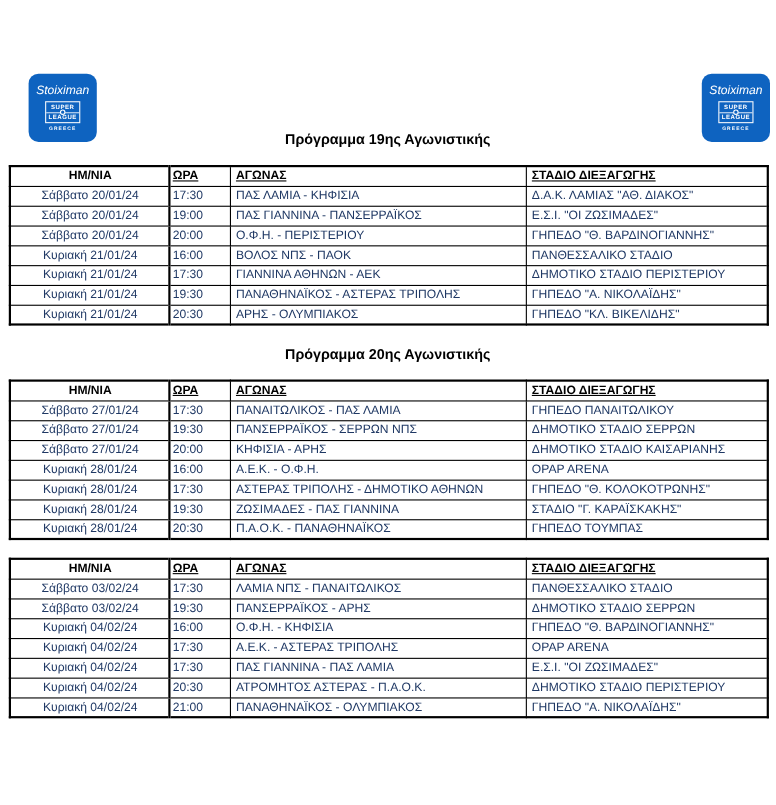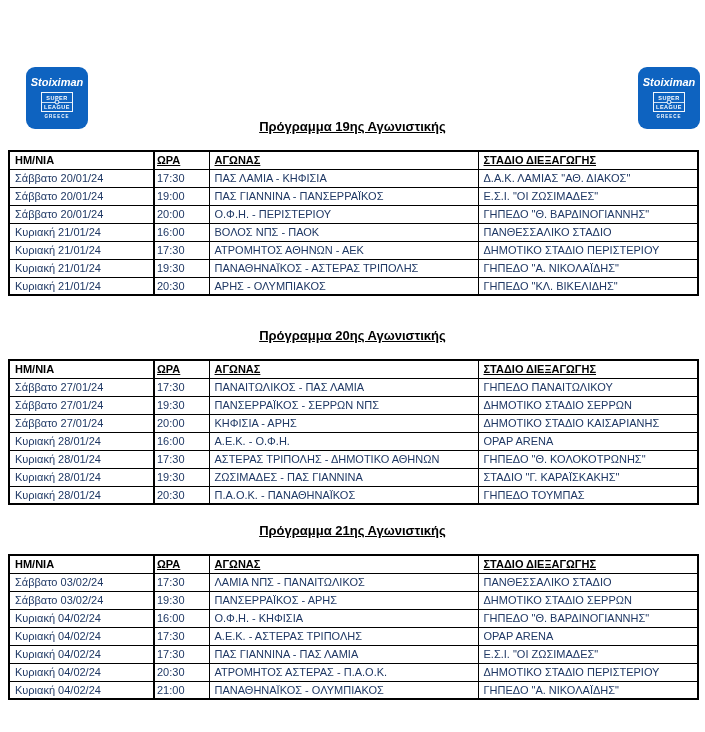--- a/index.html
+++ b/index.html
@@ -12,21 +12,21 @@
   
   .logo {
     position:absolute; top:67px; width:62px; height:62px;
     background:#0e63c0; border-radius:9px; color:#fff;
     display:flex; flex-direction:column; align-items:center;
     padding-top:9px;
   }
   .logo-left { left:26px; }
   .logo-right { left:638px; }
   .logo-brand {
-    font-style:italic; font-weight:bold; font-size:11px; letter-spacing:0;
+    font-style:italic; font-weight:normal; font-size:11px; letter-spacing:0;
     white-space:nowrap;
   }
   .crest {
     position:relative; width:32px; height:20px;
     border:1px solid rgba(255,255,255,.95); margin-top:4px;
     display:flex; flex-direction:column; justify-content:space-around;
     align-items:center; font-weight:bold;
   }
   .crest-line { font-size:5.5px; line-height:6px; letter-spacing:.5px; }
   .crest-divider {
@@ -37,42 +37,42 @@
     position:absolute; left:50%; top:50%; width:5px; height:5px;
     border:1px solid #fff; border-radius:50%; transform:translate(-50%,-50%);
     background:#0e63c0;
   }
   .logo-country { font-size:4.5px; font-weight:bold; letter-spacing:1px; margin-top:2px; }
 
   
   .content { position:absolute; left:0; top:0; width:705px; padding-top:119px; }
   .mday-title {
     text-align:center; font-size:13px; font-weight:bold; color:#000;
-    line-height:15px; height:15px;text-decoration:underline;
-  }
-  .mday-title.t2 { margin-top:32px; }
+    line-height:15px; height:15px;
+  }
+  .mday-title.t2 { margin-top:18px; }
   .mday-title.t3 { margin-top:18px; }
   table.fixtures {
     border-collapse:collapse; table-layout:fixed;
     width:689px; margin:16px 8px 0 8px;
     border:2px solid #000;
     font-size:11px; color:#1f3864;
   }
   table.fixtures col.w-date { width:145px; }
   table.fixtures col.w-time { width:55px; }
   table.fixtures col.w-match { width:269px; }
   table.fixtures col.w-stadium { width:220px; }
   table.fixtures th, table.fixtures td {
     border:1px solid #000; height:18px; vertical-align:middle;
     padding:0 4px 0 5px; white-space:nowrap; overflow:hidden;
     font-weight:normal; text-align:left;
   }
   table.fixtures th { color:#000; font-weight:bold; font-size:11px; }
   table.fixtures th.u { text-decoration:underline; }
-  table.fixtures .c-date { border-right-width:2px; }
+  table.fixtures .c-date { border-right-width:2px;text-align:center; }
   table.fixtures .c-time { text-align:left; padding:0 2px; }
 </style>
 </head>
 <body>
 
 <div class="page">
 
   <div class="logo logo-left">
     <div class="logo-brand">Stoiximan</div>
     <div class="crest">
@@ -134,21 +134,21 @@
           </tr>
           <tr>
             <td class="c-date">Κυριακή 21/01/24</td>
             <td class="c-time">16:00</td>
             <td class="c-match">ΒΟΛΟΣ ΝΠΣ - ΠΑΟΚ</td>
             <td class="c-stadium">ΠΑΝΘΕΣΣΑΛΙΚΟ ΣΤΑΔΙΟ</td>
           </tr>
           <tr>
             <td class="c-date">Κυριακή 21/01/24</td>
             <td class="c-time">17:30</td>
-            <td class="c-match">ΑΤΡΟΜΗΤΟΣ ΑΘΗΝΩΝ - ΑΕΚ</td>
+            <td class="c-match">ΓΙΑΝΝΙΝΑ ΑΘΗΝΩΝ - ΑΕΚ</td>
             <td class="c-stadium">ΔΗΜΟΤΙΚΟ ΣΤΑΔΙΟ ΠΕΡΙΣΤΕΡΙΟΥ</td>
           </tr>
           <tr>
             <td class="c-date">Κυριακή 21/01/24</td>
             <td class="c-time">19:30</td>
             <td class="c-match">ΠΑΝΑΘΗΝΑΪΚΟΣ - ΑΣΤΕΡΑΣ ΤΡΙΠΟΛΗΣ</td>
             <td class="c-stadium">ΓΗΠΕΔΟ "Α. ΝΙΚΟΛΑΪΔΗΣ"</td>
           </tr>
           <tr>
             <td class="c-date">Κυριακή 21/01/24</td>
@@ -214,21 +214,20 @@
           </tr>
           <tr>
             <td class="c-date">Κυριακή 28/01/24</td>
             <td class="c-time">20:30</td>
             <td class="c-match">Π.Α.Ο.Κ. - ΠΑΝΑΘΗΝΑΪΚΟΣ</td>
             <td class="c-stadium">ΓΗΠΕΔΟ ΤΟΥΜΠΑΣ</td>
           </tr>
         </tbody>
     </table>
 
-    <div class="mday-title t3">Πρόγραμμα 21ης Αγωνιστικής</div>
     <table class="fixtures">
       <colgroup>
           <col class="w-date">
           <col class="w-time">
           <col class="w-match">
           <col class="w-stadium">
         </colgroup>
       <thead>
         <tr>
           <th class="c-date">ΗΜ/ΝΙΑ</th>

